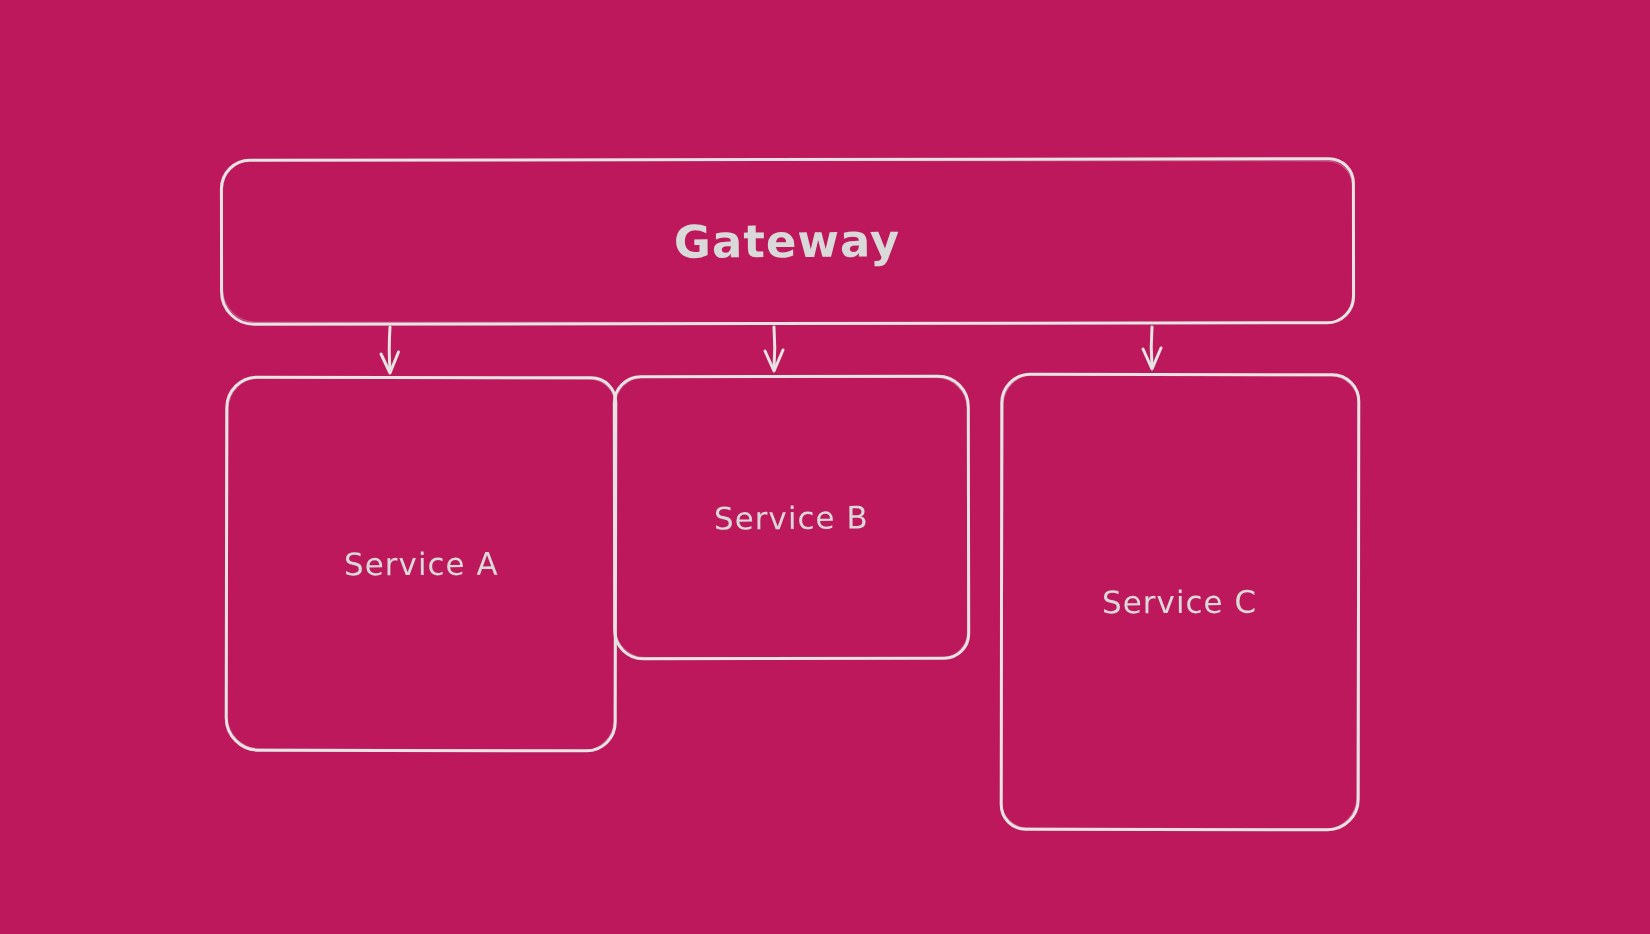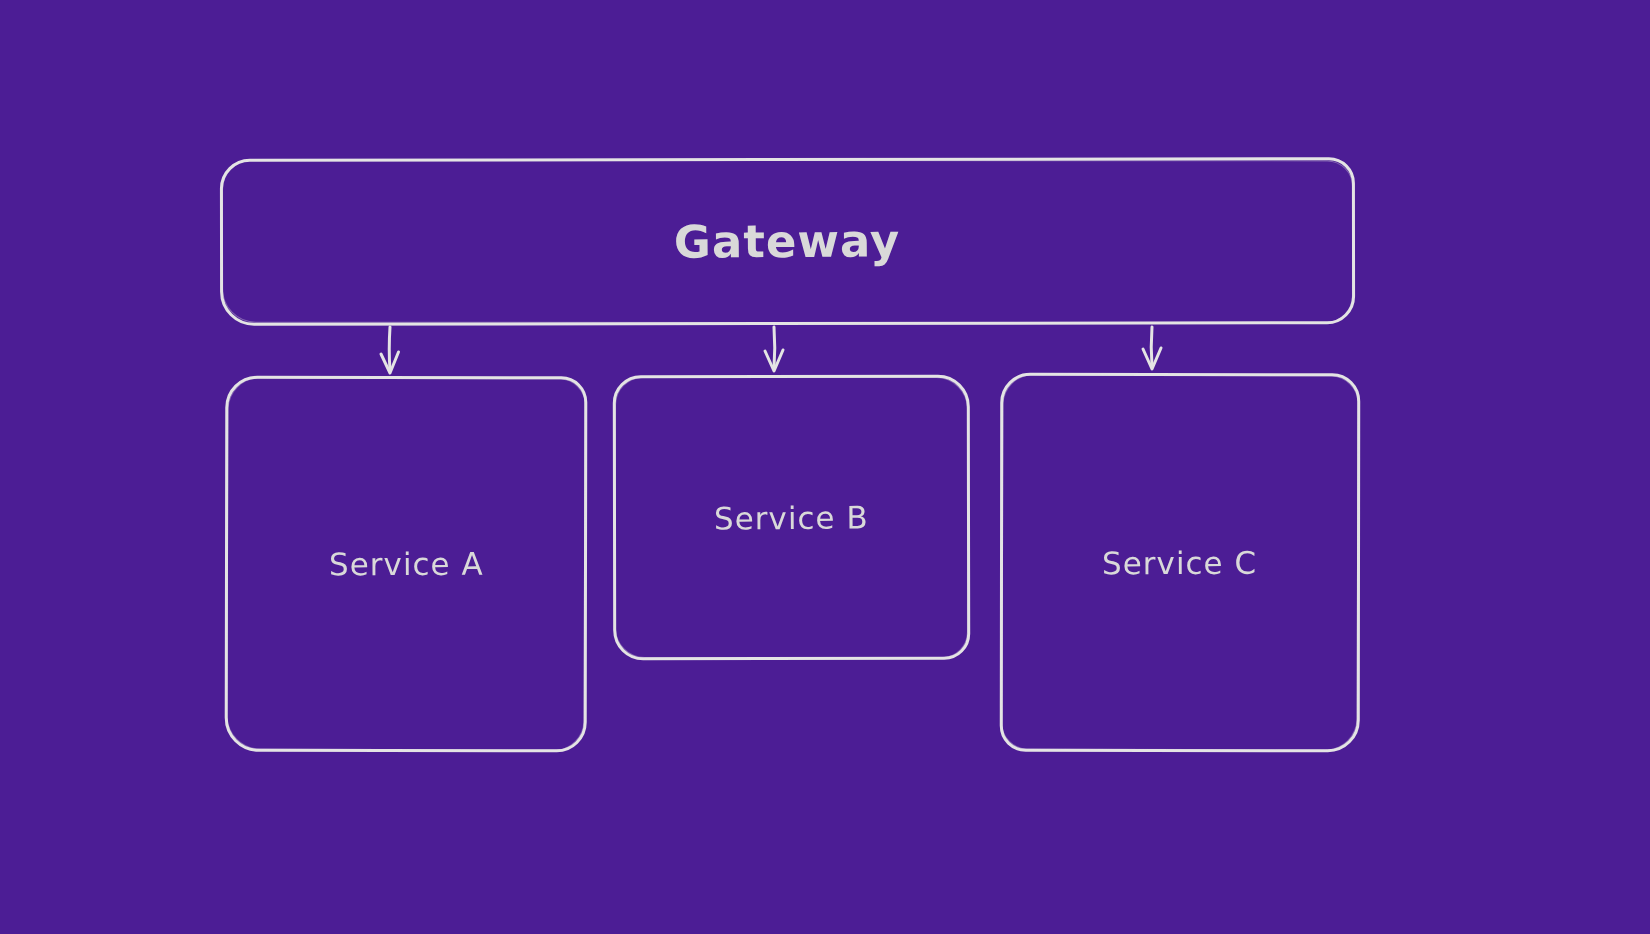--- a/index.html
+++ b/index.html
@@ -4,21 +4,21 @@
 <style>
   html, body {
     margin: 0;
     padding: 0;
     background: #151515;
   }
   .canvas {
     position: relative;
     width: 1650px;
     height: 934px;
-    background: #4c1d95;
+    background: #be185d;
     overflow: hidden;
     font-family: "DejaVu Sans", sans-serif;
   }
   .node {
     position: absolute;
     box-sizing: border-box;
     border: 3px solid #e4e4e4;
     background: transparent;
     display: flex;
     align-items: center;
@@ -38,39 +38,39 @@
     left: 220px;
     top: 158px;
     width: 1135px;
     height: 167px;
     border-radius: 30px 26px 28px 34px;
     transform: rotate(-0.08deg);
   }
   .node-service-a {
     left: 225px;
     top: 376px;
-    width: 362px;
+    width: 392px;
     height: 376px;
     border-radius: 32px 26px 30px 34px;
     transform: rotate(0.1deg);
     text-align: center;
   }
   .node-service-b {
     left: 613px;
     top: 375px;
     width: 357px;
     height: 285px;
     border-radius: 28px 32px 26px 30px;
     transform: rotate(-0.1deg);
   }
   .node-service-c {
     left: 1000px;
     top: 373px;
     width: 360px;
-    height: 379px;
+    height: 458px;
     border-radius: 30px 28px 32px 26px;
     transform: rotate(0.08deg);
   }
   .label {
     color: #d9d9d9;
     letter-spacing: 1px;
     white-space: nowrap;
     user-select: none;
     transform: rotate(-0.3deg);
   }

